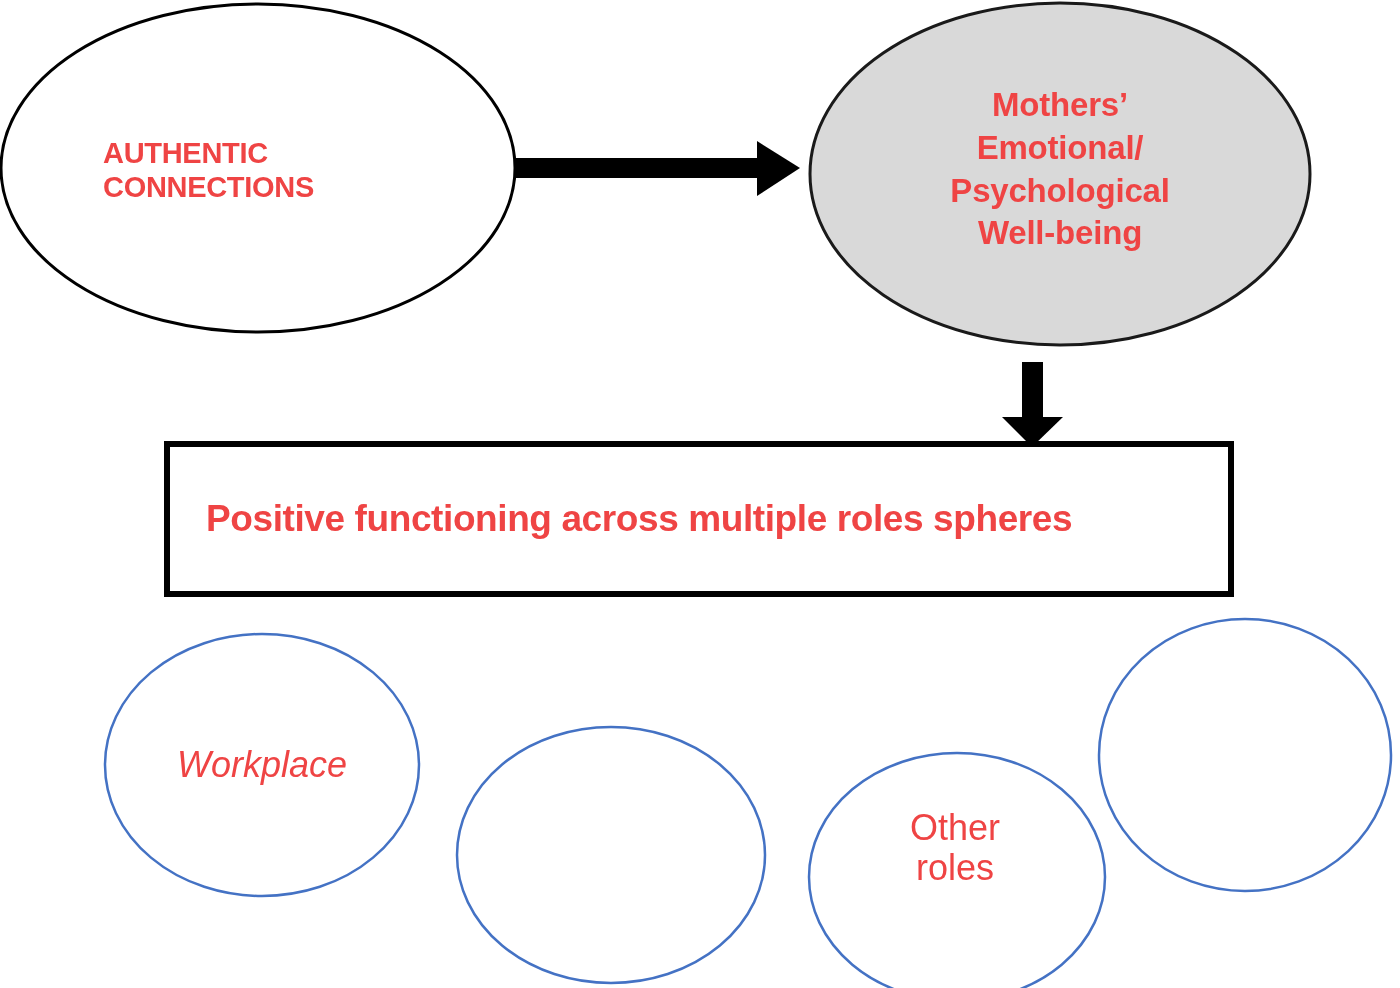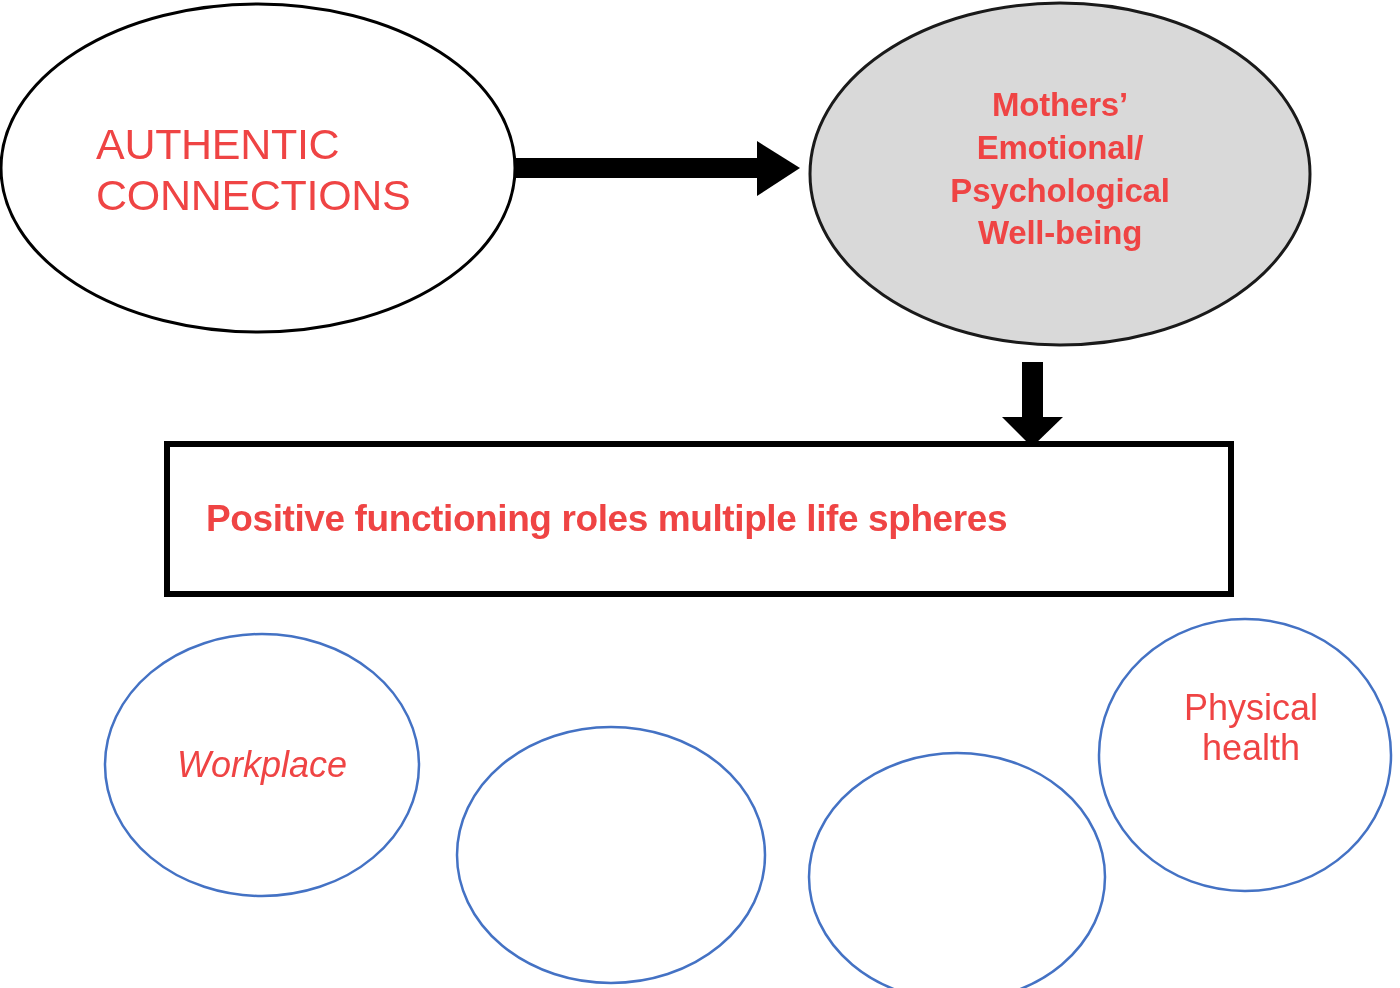--- a/index.html
+++ b/index.html
@@ -30,26 +30,26 @@
     display: flex;
     align-items: center;
     justify-content: center;
     text-align: center;
     color: #ef4444;
     pointer-events: none;
     white-space: pre-line;
   }
   
   #label-authentic-connections {
-    left: 96px;
+    left: 103px;
     top: 120px;
     width: 330px;
     height: 100px;
-    font-size: 43px;
-    font-weight: normal;
+    font-size: 29px;
+    font-weight: bold;
     line-height: 1.18;
     letter-spacing: -0.3px;
     text-align: left;
     justify-content: flex-start;
   }
   #label-mothers-wellbeing {
     left: 860px;
     top: 52px;
     width: 400px;
     height: 235px;
@@ -136,22 +136,22 @@
   </svg>
 
   <div class="node-label" id="label-authentic-connections">AUTHENTIC
 CONNECTIONS</div>
 
   <div class="node-label" id="label-mothers-wellbeing">Mothers’
 Emotional/
 Psychological
 Well-being</div>
 
-  <div class="node-label" id="label-positive-functioning">Positive functioning roles multiple life spheres</div>
+  <div class="node-label" id="label-positive-functioning">Positive functioning across multiple roles spheres</div>
 
   <div class="node-label sphere-label" id="label-workplace">Workplace</div>
 
 
+  <div class="node-label sphere-label" id="label-other-roles">Other
+roles</div>
 
-  <div class="node-label sphere-label" id="label-physical-health">Physical
-health</div>
 
 </div>
 
 </body></html>

